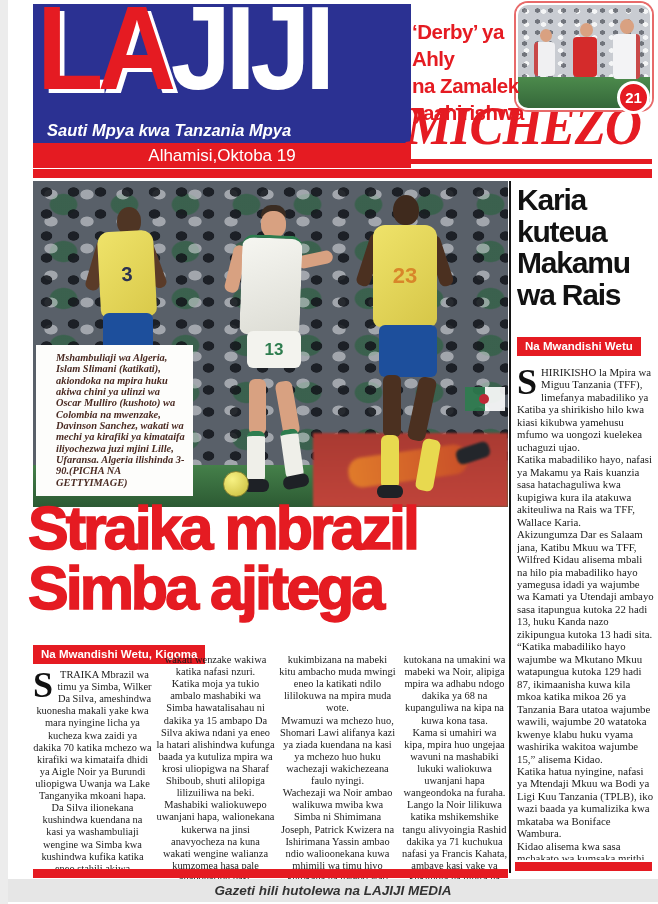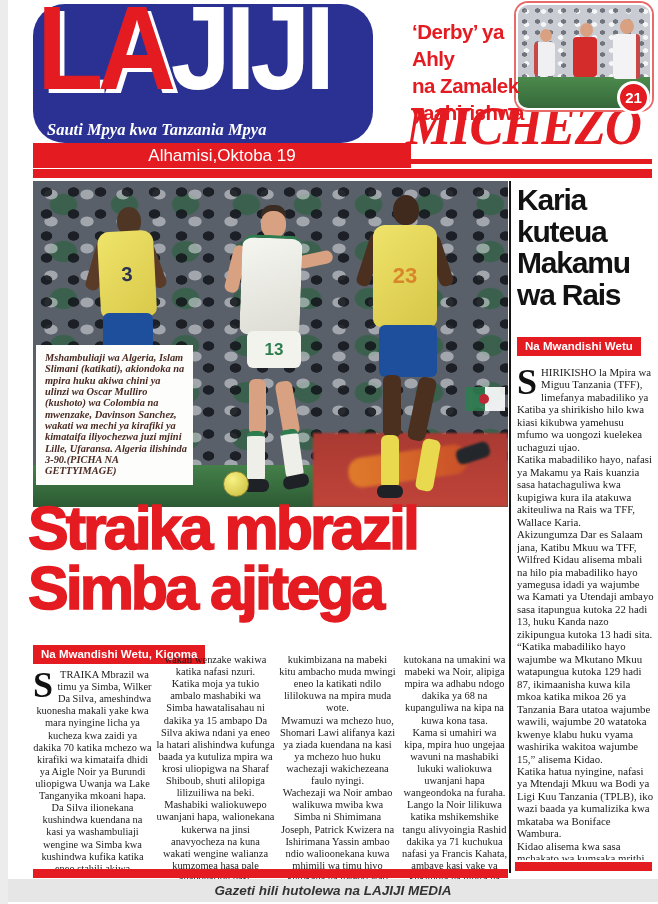--- a/index.html
+++ b/index.html
@@ -5,26 +5,26 @@
   :root{
     --red:#e51b22; --blue:#2b3192; --maroon:#4a2a22; --ink:#1b1b1b;
     --footer-gray:#e6e6e6; --pitch:#3c7a40; --jersey-yellow:#e8d94f; --shorts-blue:#1d4f9c;
   }
   *{margin:0;padding:0;box-sizing:border-box;}
   body{background:#f2f2f2;font-family:"Liberation Sans",sans-serif;}
   #page{position:relative;width:658px;height:904px;background:#fff;overflow:hidden;}
   .edge{position:absolute;left:0;top:0;width:8px;height:904px;background:#ececec;}
 
   
-  .masthead{position:absolute;left:33px;top:4px;width:340px;height:139px;background:var(--blue);overflow:visible;border-radius:32px;}
+  .masthead{position:absolute;left:33px;top:4px;width:378px;height:139px;background:var(--blue);overflow:visible;}
   .mast-title{position:absolute;left:4px;top:-15px;font-size:118px;font-weight:bold;letter-spacing:-6px;
     line-height:1;transform:scaleX(.92);transform-origin:left top;white-space:nowrap;}
   .t-red{color:var(--red);text-shadow:5px 4px 0 #ffffff;}
   .t-white{color:#fff;}
-  .tagline{position:absolute;left:14px;bottom:3px;font-style:italic;font-weight:bold;font-size:16.5px;color:#fff;font-family:Liberation Serif, serif;}
+  .tagline{position:absolute;left:14px;bottom:3px;font-style:italic;font-weight:bold;font-size:16.5px;color:#fff;}
   .datebar{position:absolute;left:33px;top:143px;width:378px;height:25px;background:var(--red);
     display:flex;align-items:center;justify-content:center;color:#fff;font-size:17px;}
 
   
   .derby-head{position:absolute;left:412px;top:6px;width:132px;font-size:20.5px;font-weight:bold;
     color:var(--red);line-height:1.32;white-space:pre-line;letter-spacing:-.5px;z-index:3;}
   .derby-photo{position:absolute;left:516px;top:3px;width:136px;height:107px;border-radius:12px;
     border:2px solid #fff;box-shadow:0 0 0 2px #e86a6a;overflow:visible;z-index:2;}
   .dp-inner{position:absolute;inset:0;border-radius:10px;overflow:hidden;}
   .dp-crowd{position:absolute;left:0;top:0;width:100%;height:72%;background-color:#c9ccd2;
@@ -54,21 +54,21 @@
   .mp-board{position:absolute;right:0;bottom:0;width:195px;height:74px;background:linear-gradient(#a93a32,#c0443a);filter:blur(1px);}
   .mp-diver{position:absolute;right:40px;bottom:26px;width:120px;height:30px;background:linear-gradient(90deg,#e07b2a,#c94f28);
     border-radius:14px;transform:rotate(-8deg);filter:blur(1.5px);}
   .mp-diver-boot{position:absolute;right:18px;bottom:46px;width:34px;height:16px;background:#23262b;border-radius:6px;transform:rotate(-18deg);filter:blur(1px);}
   .mp-flag{position:absolute;left:432px;top:206px;width:40px;height:24px;opacity:.9;
     background:linear-gradient(90deg,#2e7d4f 50%,#fff 50%);}
   .mp-flag::after{content:"";position:absolute;left:14px;top:7px;width:10px;height:10px;border-radius:50%;background:#c23;}
   .player{position:absolute;}
   .limb{position:absolute;border-radius:6px;}
   .jersey-num{display:flex;align-items:center;justify-content:center;font-weight:bold;}
-  .caption{position:absolute;left:3px;top:164px;width:157px;background:#fdfdfb;padding:7px 6px 8px 9px;
+  .caption{position:absolute;left:3px;top:164px;width:157px;background:#fdfdfb;padding:7px 6px 8px 20px;
     font-family:"Liberation Serif",serif;font-style:italic;font-weight:bold;font-size:10.4px;line-height:1.09;
     color:var(--maroon);white-space:pre-line;}
 
   
   .main-headline{position:absolute;left:28px;top:499px;width:484px;font-size:61px;font-weight:bold;
     color:var(--red);line-height:.98;letter-spacing:-3px;white-space:pre-line;-webkit-text-stroke:1.5px currentColor;}
   .byline-tag{position:absolute;background:var(--red);color:#fff;font-size:11.5px;font-weight:bold;padding:3px 8px 4px 8px;}
   .byline-main{left:33px;top:645px;}
   .col{position:absolute;font-family:"Liberation Serif",serif;font-size:10.4px;line-height:1.165;color:var(--ink);overflow:hidden;text-align:center;}
   .prewrap{white-space:pre-line;margin-top:12px;}

